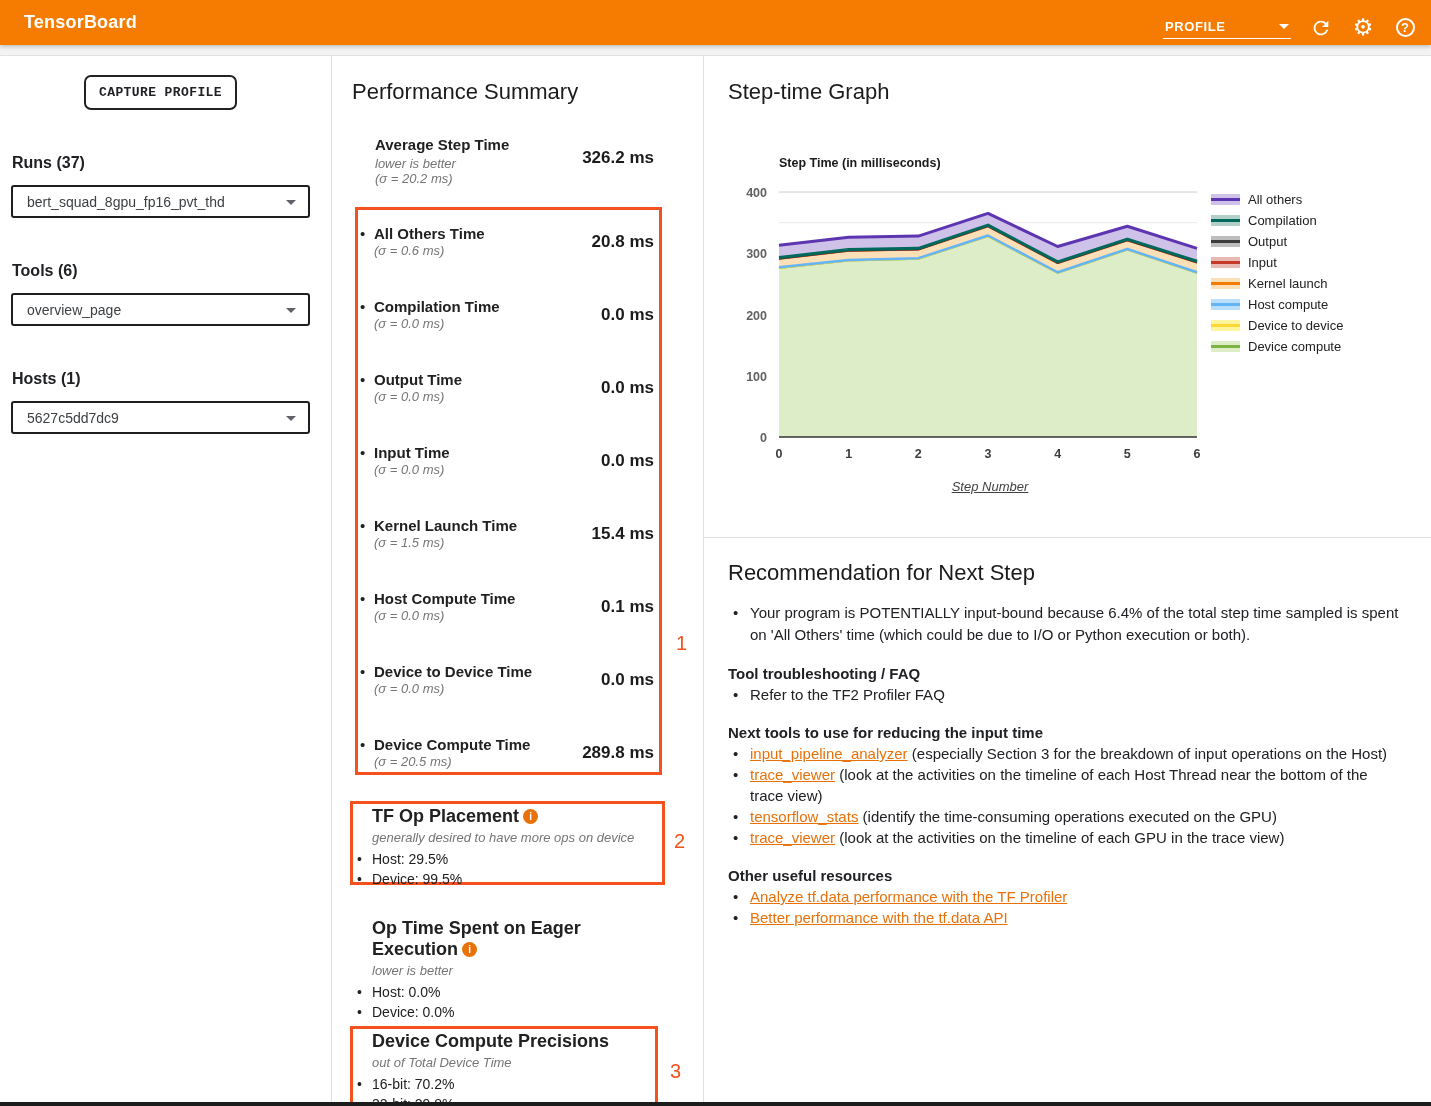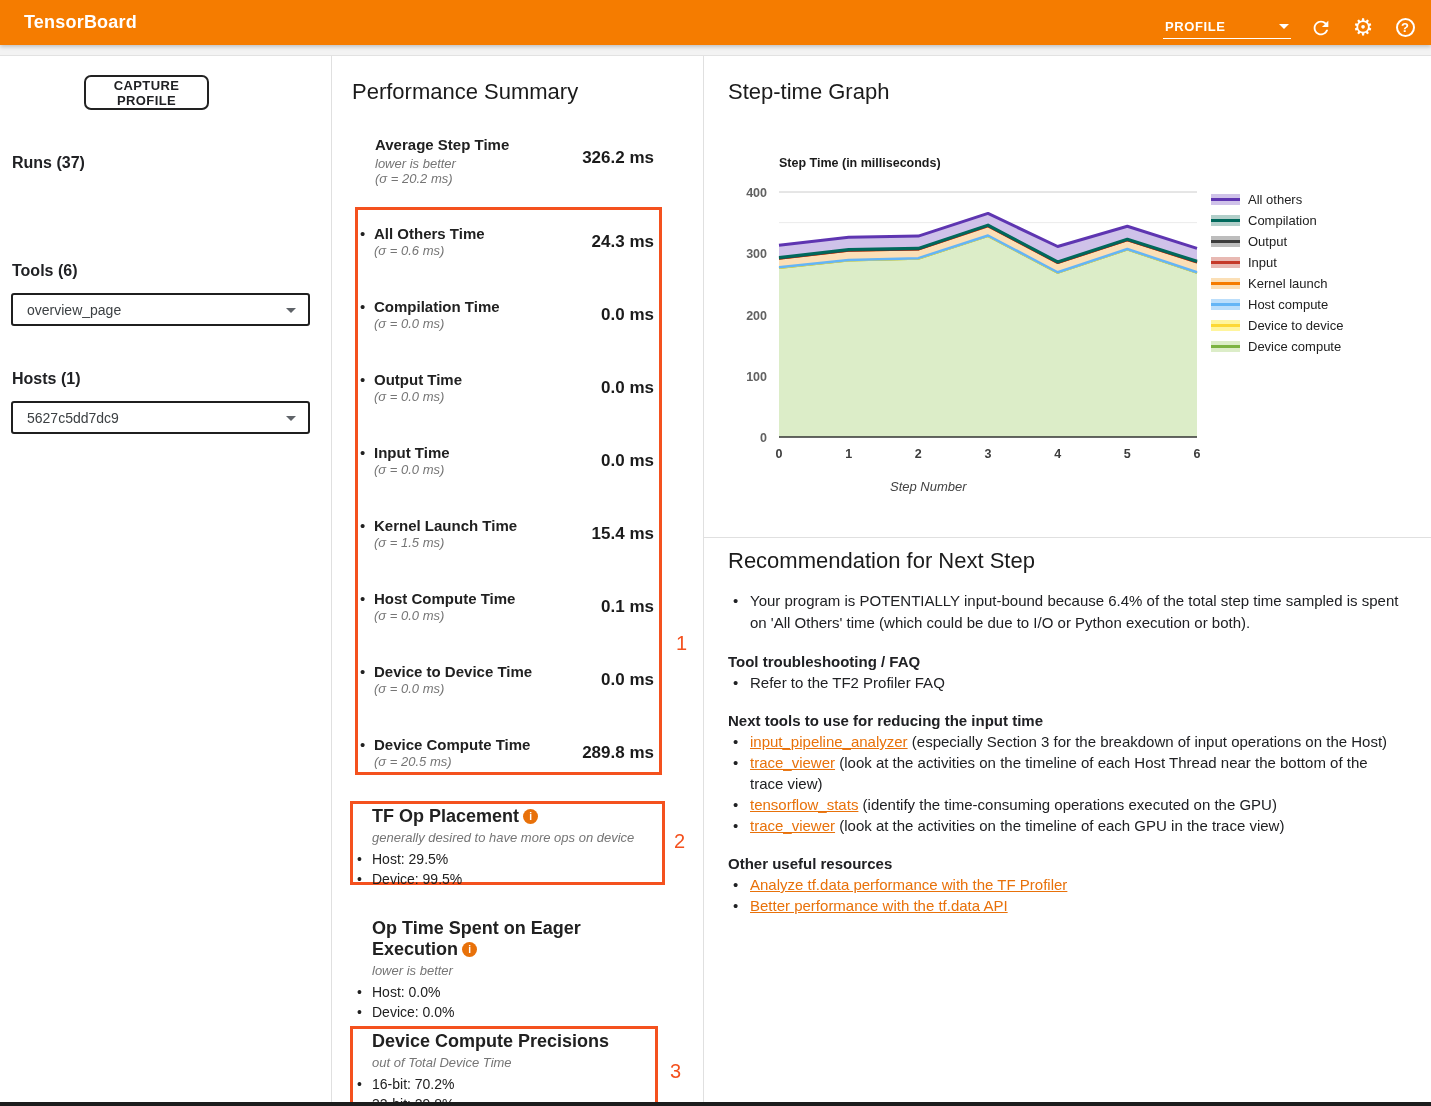--- a/index.html
+++ b/index.html
@@ -22,24 +22,24 @@
   .gear-glyph { font-family:"DejaVu Sans",sans-serif; font-size:23px; color:#fff; line-height:1; }
 
   .topgap { position:absolute; left:0; top:45px; width:1431px; height:11px; background:#f3f3f3; border-bottom:1px solid #e2e2e2; }
 
   
   .vdiv { position:absolute; top:56px; bottom:0; width:1px; background:#e0e0e0; }
   .hdiv-right { position:absolute; left:704px; top:537px; width:727px; height:1px; background:#e0e0e0; }
   .bottom-bar { position:absolute; left:0; top:1102px; width:1431px; height:4px; background:#1c1c1c; }
 
   
-  .capture-btn { position:absolute; left:84px; top:75px; width:125px; height:35px; background:#fff;
+  .capture-btn { position:absolute; left:84px; top:75px; width:153px; height:35px; background:#fff;
                  border:2px solid #222; border-radius:7px; font-size:13px; font-weight:700; letter-spacing:.4px;
                  color:#202124; display:flex; align-items:center; justify-content:center; cursor:pointer;
-                 font-family:Liberation Sans, sans-serif; }
+                 font-family:Liberation Mono, monospace; }
   .side-label { position:absolute; left:12px; font-size:16px; font-weight:700; color:#202124; }
   .side-select { position:absolute; left:11px; width:299px; height:33px; border:2px solid #1f1f1f; border-radius:3px;
                  background:#fff; display:flex; align-items:center; padding:0 30px 0 14px; cursor:pointer; }
   .side-select .val { font-size:14px; color:#3c4043; white-space:nowrap; overflow:hidden; }
   .side-caret { position:absolute; right:12px; top:13px; width:0; height:0;
                 border-left:5px solid transparent; border-right:5px solid transparent; border-top:5px solid #5f6368; }
 
   
   .col-title { position:absolute; font-size:22px; font-weight:400; color:#1b1b1b; }
   .avg-label, .m-label { font-size:15px; font-weight:700; color:#212121; }
@@ -60,30 +60,30 @@
   .sub-block .b-note { font-size:13px; font-style:italic; color:#757575; margin-top:3px; }
   .sub-block ul { list-style:none; margin-top:4px; }
   .sub-block li { position:relative; padding-left:16px; font-size:14px; color:#212121; line-height:20px; }
   .sub-block li::before { content:"•"; position:absolute; left:1px; color:#212121; }
   .info-dot { display:inline-flex; width:15px; height:15px; border-radius:50%; background:#e8710a; color:#fff;
               font-size:10px; font-weight:700; align-items:center; justify-content:center; vertical-align:2px; margin-left:4px;
               font-style:normal; }
 
   
   .chart-axis-title { position:absolute; left:779px; top:156px; font-size:12.5px; font-weight:700; color:#1b1b1b; }
-  .chart-xlabel { position:absolute; left:890px; top:479px; width:200px; 
-                  font-size:13px; font-style:italic; color:#424242; }
+  .chart-xlabel { position:absolute; left:890px; top:479px; width:200px; text-align:center;
+                  font-size:13px; font-style:italic; color:#424242;text-decoration:underline; }
   #legend { position:absolute; left:1211px; top:189px; }
   .lg-item { display:flex; align-items:center; height:21px; }
   .lg-swatch { position:relative; width:29px; height:11px; margin-right:8px; flex:none; }
   .lg-line { position:absolute; left:0; right:0; top:4px; height:3px; }
   .lg-label { font-size:13px; color:#212121; white-space:nowrap; }
 
   
-  #rec { position:absolute; left:728px; top:548px; width:672px; }
+  #rec { position:absolute; left:728px; top:560px; width:672px; }
   .rec-title { font-size:22px; font-weight:400; color:#1b1b1b; margin-bottom:16px; }
   .rec-bullet { position:relative; padding-left:22px; font-size:15px; line-height:22px; color:#202124; margin-bottom:14px; }
   .rec-bullet::before { content:"•"; position:absolute; left:5px; }
   .rec-head { font-size:15px; font-weight:700; color:#202124; margin-top:18px; line-height:20px; }
   .rec-item { position:relative; padding-left:22px; font-size:15px; line-height:21px; color:#202124; }
   .rec-item::before { content:"•"; position:absolute; left:5px; }
   .rec-link { color:#e8710a; text-decoration:underline; cursor:pointer; }
 </style>
 </head>
 <body>
@@ -112,20 +112,24 @@
   </div>
   <div class="topgap"></div>
 
   <div class="vdiv" style="left:331px;"></div>
   <div class="vdiv" style="left:703px;"></div>
   <div class="hdiv-right"></div>
 
   <button class="capture-btn">CAPTURE PROFILE</button>
 
   <div class="side-label" style="top:154px;">Runs (37)</div>
+  <div class="side-select" style="top:185px;">
+    <span class="val">bert_squad_8gpu_fp16_pvt_thd</span>
+    <span class="side-caret"></span>
+  </div>
 
   <div class="side-label" style="top:262px;">Tools (6)</div>
   <div class="side-select" style="top:293px;">
     <span class="val">overview_page</span>
     <span class="side-caret"></span>
   </div>
 
   <div class="side-label" style="top:370px;">Hosts (1)</div>
   <div class="side-select" style="top:401px;">
     <span class="val">5627c5dd7dc9</span>
@@ -140,21 +144,21 @@
     <div class="note">(σ = 20.2 ms)</div>
   </div>
   <div class="avg-value" style="position:absolute; left:454px; top:148px; width:200px; text-align:right;">326.2 ms</div>
 
   <div class="redbox" style="left:355px; top:207px; width:307px; height:568px;"></div>
   <div id="box1-rows">
       <div class="m-row" style="top: 7px;">
         <span class="m-bullet">•</span>
         <span class="m-label">All Others Time</span>
         <span class="m-sigma">(σ = 0.6 ms)</span>
-        <span class="m-value">24.3 ms</span>
+        <span class="m-value">20.8 ms</span>
       </div>
       <div class="m-row" style="top: 80px;">
         <span class="m-bullet">•</span>
         <span class="m-label">Compilation Time</span>
         <span class="m-sigma">(σ = 0.0 ms)</span>
         <span class="m-value">0.0 ms</span>
       </div>
       <div class="m-row" style="top: 153px;">
         <span class="m-bullet">•</span>
         <span class="m-label">Output Time</span>

